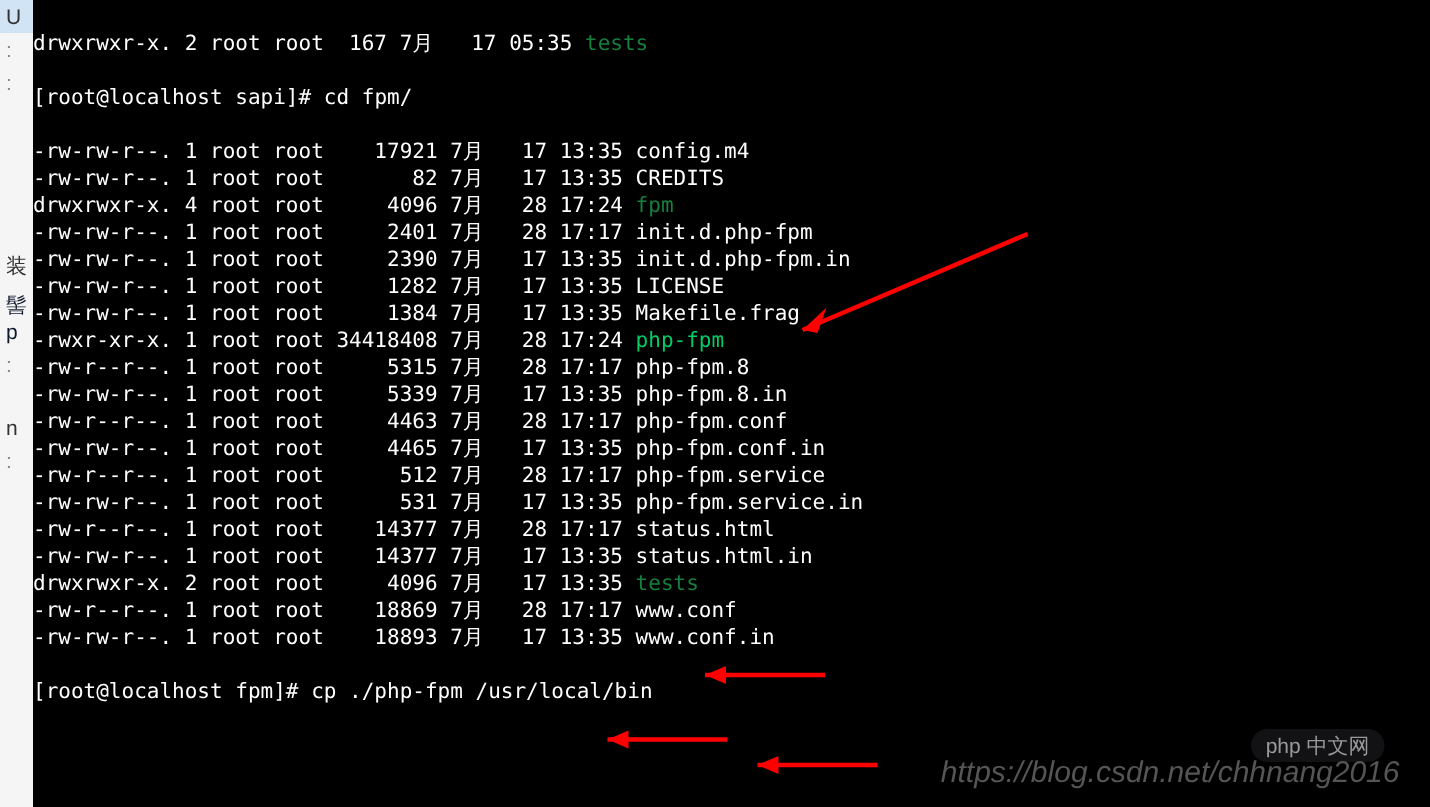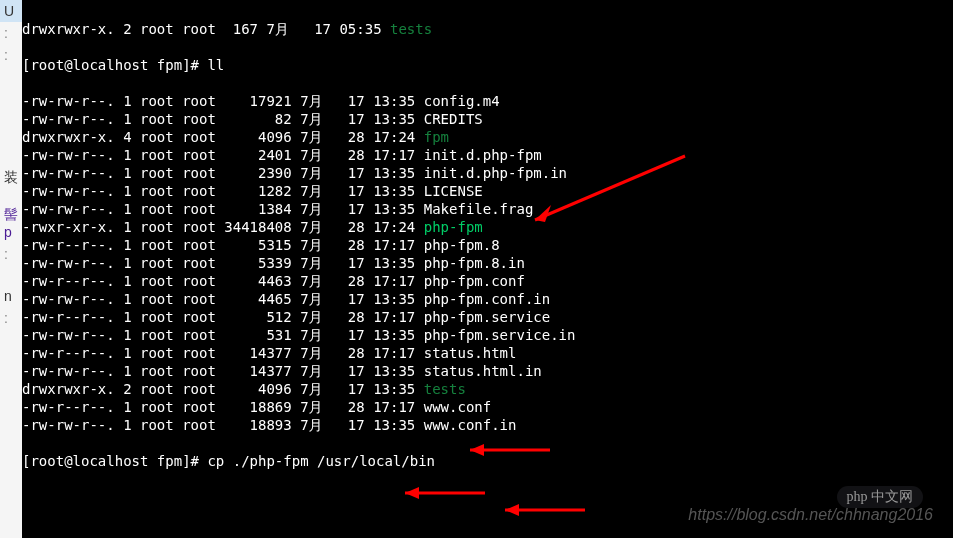--- a/index.html
+++ b/index.html
@@ -3,43 +3,43 @@
 <meta charset="utf-8">
 <style>
 html,body{margin:0;padding:0;background:#000;color:#fff;font-family:monospace;font-size:14px;line-height:18px;width:953px;height:538px;overflow:hidden;position:relative}
 .term{padding:2px 0 0 0;white-space:pre}
 .line{display:block}
 .dir{color:#15803d}
 .exe{color:#00cc66;font-weight:normal}
 .prompt .user{color:#fff}
 .sidebar{position:absolute;left:0;top:0;width:22px;height:538px;background:#f5f5f5}
 .sb-item{color:#888;font-family:sans-serif;font-size:14px;padding:2px 4px}
-.watermark{position:absolute;bottom:14px;right:20px;color:#555;font-family:sans-serif;font-size:16px;font-style:italic}
-.php-logo{position:absolute;bottom:30px;right:30px;color:#999;font-family:Liberation Serif, serif;font-size:14px;background:rgba(120,120,140,.15);border-radius:12px;padding:2px 10px}
+.watermark{position:absolute;bottom:14px;right:20px;color:#555;font-family:sans-serif;font-size:20px;font-style:italic}
+.php-logo{position:absolute;bottom:30px;right:30px;color:#999;font-family:Liberation Sans, sans-serif;font-size:14px;background:rgba(120,120,140,.15);border-radius:12px;padding:2px 10px}
 .arrow{position:absolute;pointer-events:none}
 .arrow line{stroke:#ff0000;stroke-width:3}
 .arrow polygon{fill:#ff0000}
 </style>
 </head>
 <body>
 
 <div class="sidebar">
   <div class="sb-item" style="background:#d0e4f5;color:#333">U</div>
   <div class="sb-item">:</div>
   <div class="sb-item">:</div>
   <div class="sb-item" style="margin-top:100px;color:#333">装</div>
-  <div class="sb-item" style="margin-top:15px;color:#4c1d95">髻p</div>
+  <div class="sb-item" style="margin-top:4px;color:#0f172a">髻p</div>
   <div class="sb-item">:</div>
   <div class="sb-item" style="margin-top:20px;color:#333">n</div>
   <div class="sb-item">:</div>
 </div>
 
 <div class="term" style="margin-left:22px">
 <span class="line"><span>drwxrwxr-x. 2 root root  167 7月   17 05:35 </span><span class="dir">tests</span></span>
-<span class="line prompt"><span class="user">[root@localhost fpm]# </span><span>ll</span></span>
+<span class="line prompt"><span class="user">[root@localhost sapi]# </span><span>cd fpm/</span></span>
 <div id="filelist"><span class="line"><span>-rw-rw-r--. 1 root root    17921 7月   17 13:35 </span><span class="">config.m4</span></span><span class="line"><span>-rw-rw-r--. 1 root root       82 7月   17 13:35 </span><span class="">CREDITS</span></span><span class="line"><span>drwxrwxr-x. 4 root root     4096 7月   28 17:24 </span><span class="dir">fpm</span></span><span class="line"><span>-rw-rw-r--. 1 root root     2401 7月   28 17:17 </span><span class="">init.d.php-fpm</span></span><span class="line"><span>-rw-rw-r--. 1 root root     2390 7月   17 13:35 </span><span class="">init.d.php-fpm.in</span></span><span class="line"><span>-rw-rw-r--. 1 root root     1282 7月   17 13:35 </span><span class="">LICENSE</span></span><span class="line"><span>-rw-rw-r--. 1 root root     1384 7月   17 13:35 </span><span class="">Makefile.frag</span></span><span class="line"><span>-rwxr-xr-x. 1 root root 34418408 7月   28 17:24 </span><span class="exe">php-fpm</span></span><span class="line"><span>-rw-r--r--. 1 root root     5315 7月   28 17:17 </span><span class="">php-fpm.8</span></span><span class="line"><span>-rw-rw-r--. 1 root root     5339 7月   17 13:35 </span><span class="">php-fpm.8.in</span></span><span class="line"><span>-rw-r--r--. 1 root root     4463 7月   28 17:17 </span><span class="">php-fpm.conf</span></span><span class="line"><span>-rw-rw-r--. 1 root root     4465 7月   17 13:35 </span><span class="">php-fpm.conf.in</span></span><span class="line"><span>-rw-r--r--. 1 root root      512 7月   28 17:17 </span><span class="">php-fpm.service</span></span><span class="line"><span>-rw-rw-r--. 1 root root      531 7月   17 13:35 </span><span class="">php-fpm.service.in</span></span><span class="line"><span>-rw-r--r--. 1 root root    14377 7月   28 17:17 </span><span class="">status.html</span></span><span class="line"><span>-rw-rw-r--. 1 root root    14377 7月   17 13:35 </span><span class="">status.html.in</span></span><span class="line"><span>drwxrwxr-x. 2 root root     4096 7月   17 13:35 </span><span class="dir">tests</span></span><span class="line"><span>-rw-r--r--. 1 root root    18869 7月   28 17:17 </span><span class="">www.conf</span></span><span class="line"><span>-rw-rw-r--. 1 root root    18893 7月   17 13:35 </span><span class="">www.conf.in</span></span></div>
 <span class="line prompt"><span class="user">[root@localhost fpm]# </span><span>cp ./php-fpm /usr/local/bin</span></span>
 
 
 
 
 </div>
 
 <svg class="arrow" style="left:525px;top:150px" width="170" height="80">
     <line x1="160" y1="6" x2="10" y2="70"></line>

